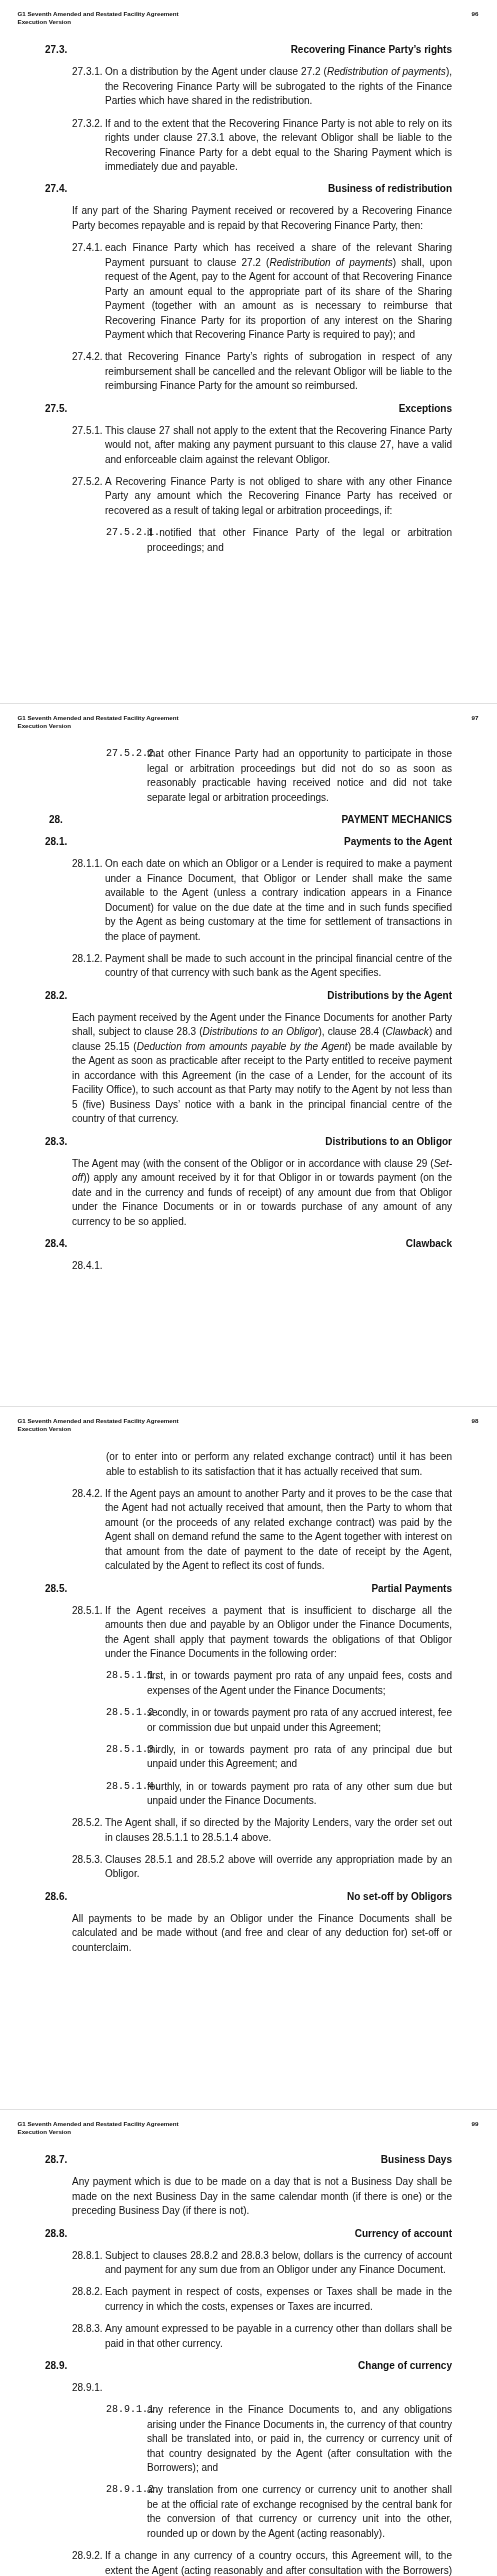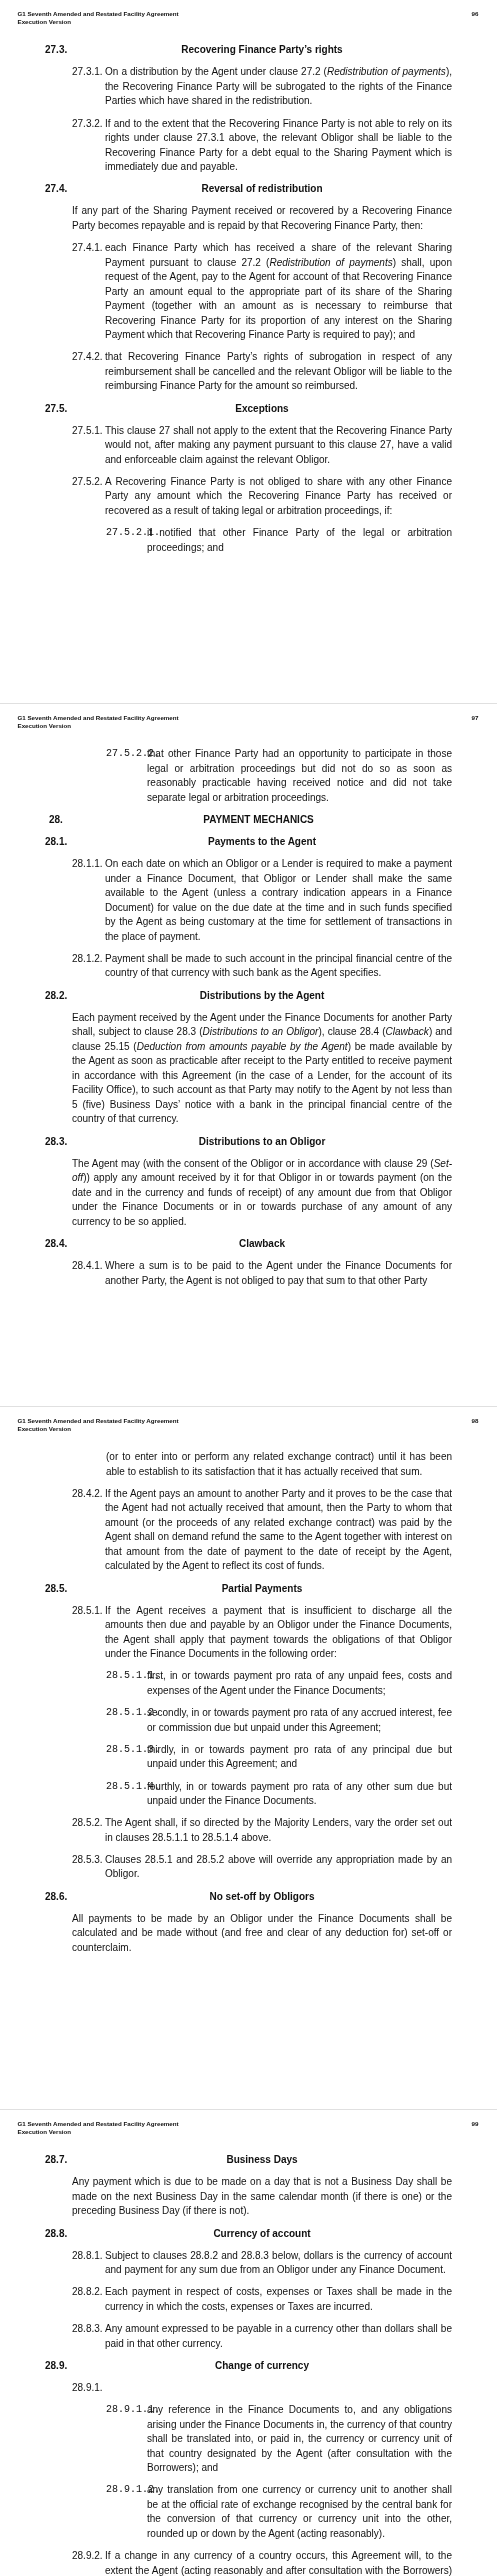--- a/index.html
+++ b/index.html
@@ -44,21 +44,21 @@
   .blk-section { padding-left: 29px; font-weight: bold; }
   .blk-section .num { width: 16px; margin-left: 20px; }
   .blk-sub { padding-left: 45px; font-weight: bold; }
   .blk-sub .num { width: 27px; }
   .blk-c3 { padding-left: 72px; }
   .blk-c3 .num { width: 33px; }
   .blk-c4 { padding-left: 106px; }
   .blk-c4 .num { width: 41px; font-family: Liberation Mono, monospace; }
   .blk-para2 { padding-left: 72px; }
   .blk-para3 { padding-left: 106px; }
-  .blk-section .txt, .blk-sub .txt { text-align: center; }
+  .blk-section .txt, .blk-sub .txt { text-align: right; }
   em { font-style: italic; }
 </style>
 </head>
 <body>
 
 <div id="document-root">
     <div class="page">
       <div class="page-header">
         <div class="header-left">
           <div class="header-title">G1 Seventh Amended and Restated Facility Agreement</div>
@@ -74,21 +74,21 @@
         <div class="blk blk-c3">
           <span class="num">27.3.1.</span>
           <span class="txt">On a distribution by the Agent under clause 27.2 (<em>Redistribution of payments</em>), the Recovering Finance Party will be subrogated to the rights of the Finance Parties which have shared in the redistribution.</span>
         </div>
         <div class="blk blk-c3">
           <span class="num">27.3.2.</span>
           <span class="txt">If and to the extent that the Recovering Finance Party is not able to rely on its rights under clause 27.3.1 above, the relevant Obligor shall be liable to the Recovering Finance Party for a debt equal to the Sharing Payment which is immediately due and payable.</span>
         </div>
         <div class="blk blk-sub">
           <span class="num">27.4.</span>
-          <span class="txt">Reversal of redistribution</span>
+          <span class="txt">Business of redistribution</span>
         </div>
         <div class="blk blk-para2">
           <span class="txt">If any part of the Sharing Payment received or recovered by a Recovering Finance Party becomes repayable and is repaid by that Recovering Finance Party, then:</span>
         </div>
         <div class="blk blk-c3">
           <span class="num">27.4.1.</span>
           <span class="txt">each Finance Party which has received a share of the relevant Sharing Payment pursuant to clause 27.2 (<em>Redistribution of payments</em>) shall, upon request of the Agent, pay to the Agent for account of that Recovering Finance Party an amount equal to the appropriate part of its share of the Sharing Payment (together with an amount as is necessary to reimburse that Recovering Finance Party for its proportion of any interest on the Sharing Payment which that Recovering Finance Party is required to pay); and</span>
         </div>
         <div class="blk blk-c3">
           <span class="num">27.4.2.</span>
@@ -154,21 +154,20 @@
         </div>
         <div class="blk blk-para2">
           <span class="txt">The Agent may (with the consent of the Obligor or in accordance with clause 29 (<em>Set-off</em>)) apply any amount received by it for that Obligor in or towards payment (on the date and in the currency and funds of receipt) of any amount due from that Obligor under the Finance Documents or in or towards purchase of any amount of any currency to be so applied.</span>
         </div>
         <div class="blk blk-sub">
           <span class="num">28.4.</span>
           <span class="txt">Clawback</span>
         </div>
         <div class="blk blk-c3">
           <span class="num">28.4.1.</span>
-          <span class="txt">Where a sum is to be paid to the Agent under the Finance Documents for another Party, the Agent is not obliged to pay that sum to that other Party</span>
         </div>
       </div>
     </div>
     <div class="page">
       <div class="page-header">
         <div class="header-left">
           <div class="header-title">G1 Seventh Amended and Restated Facility Agreement</div>
           <div class="header-subtitle">Execution Version</div>
         </div>
         <div class="page-number">98</div>

